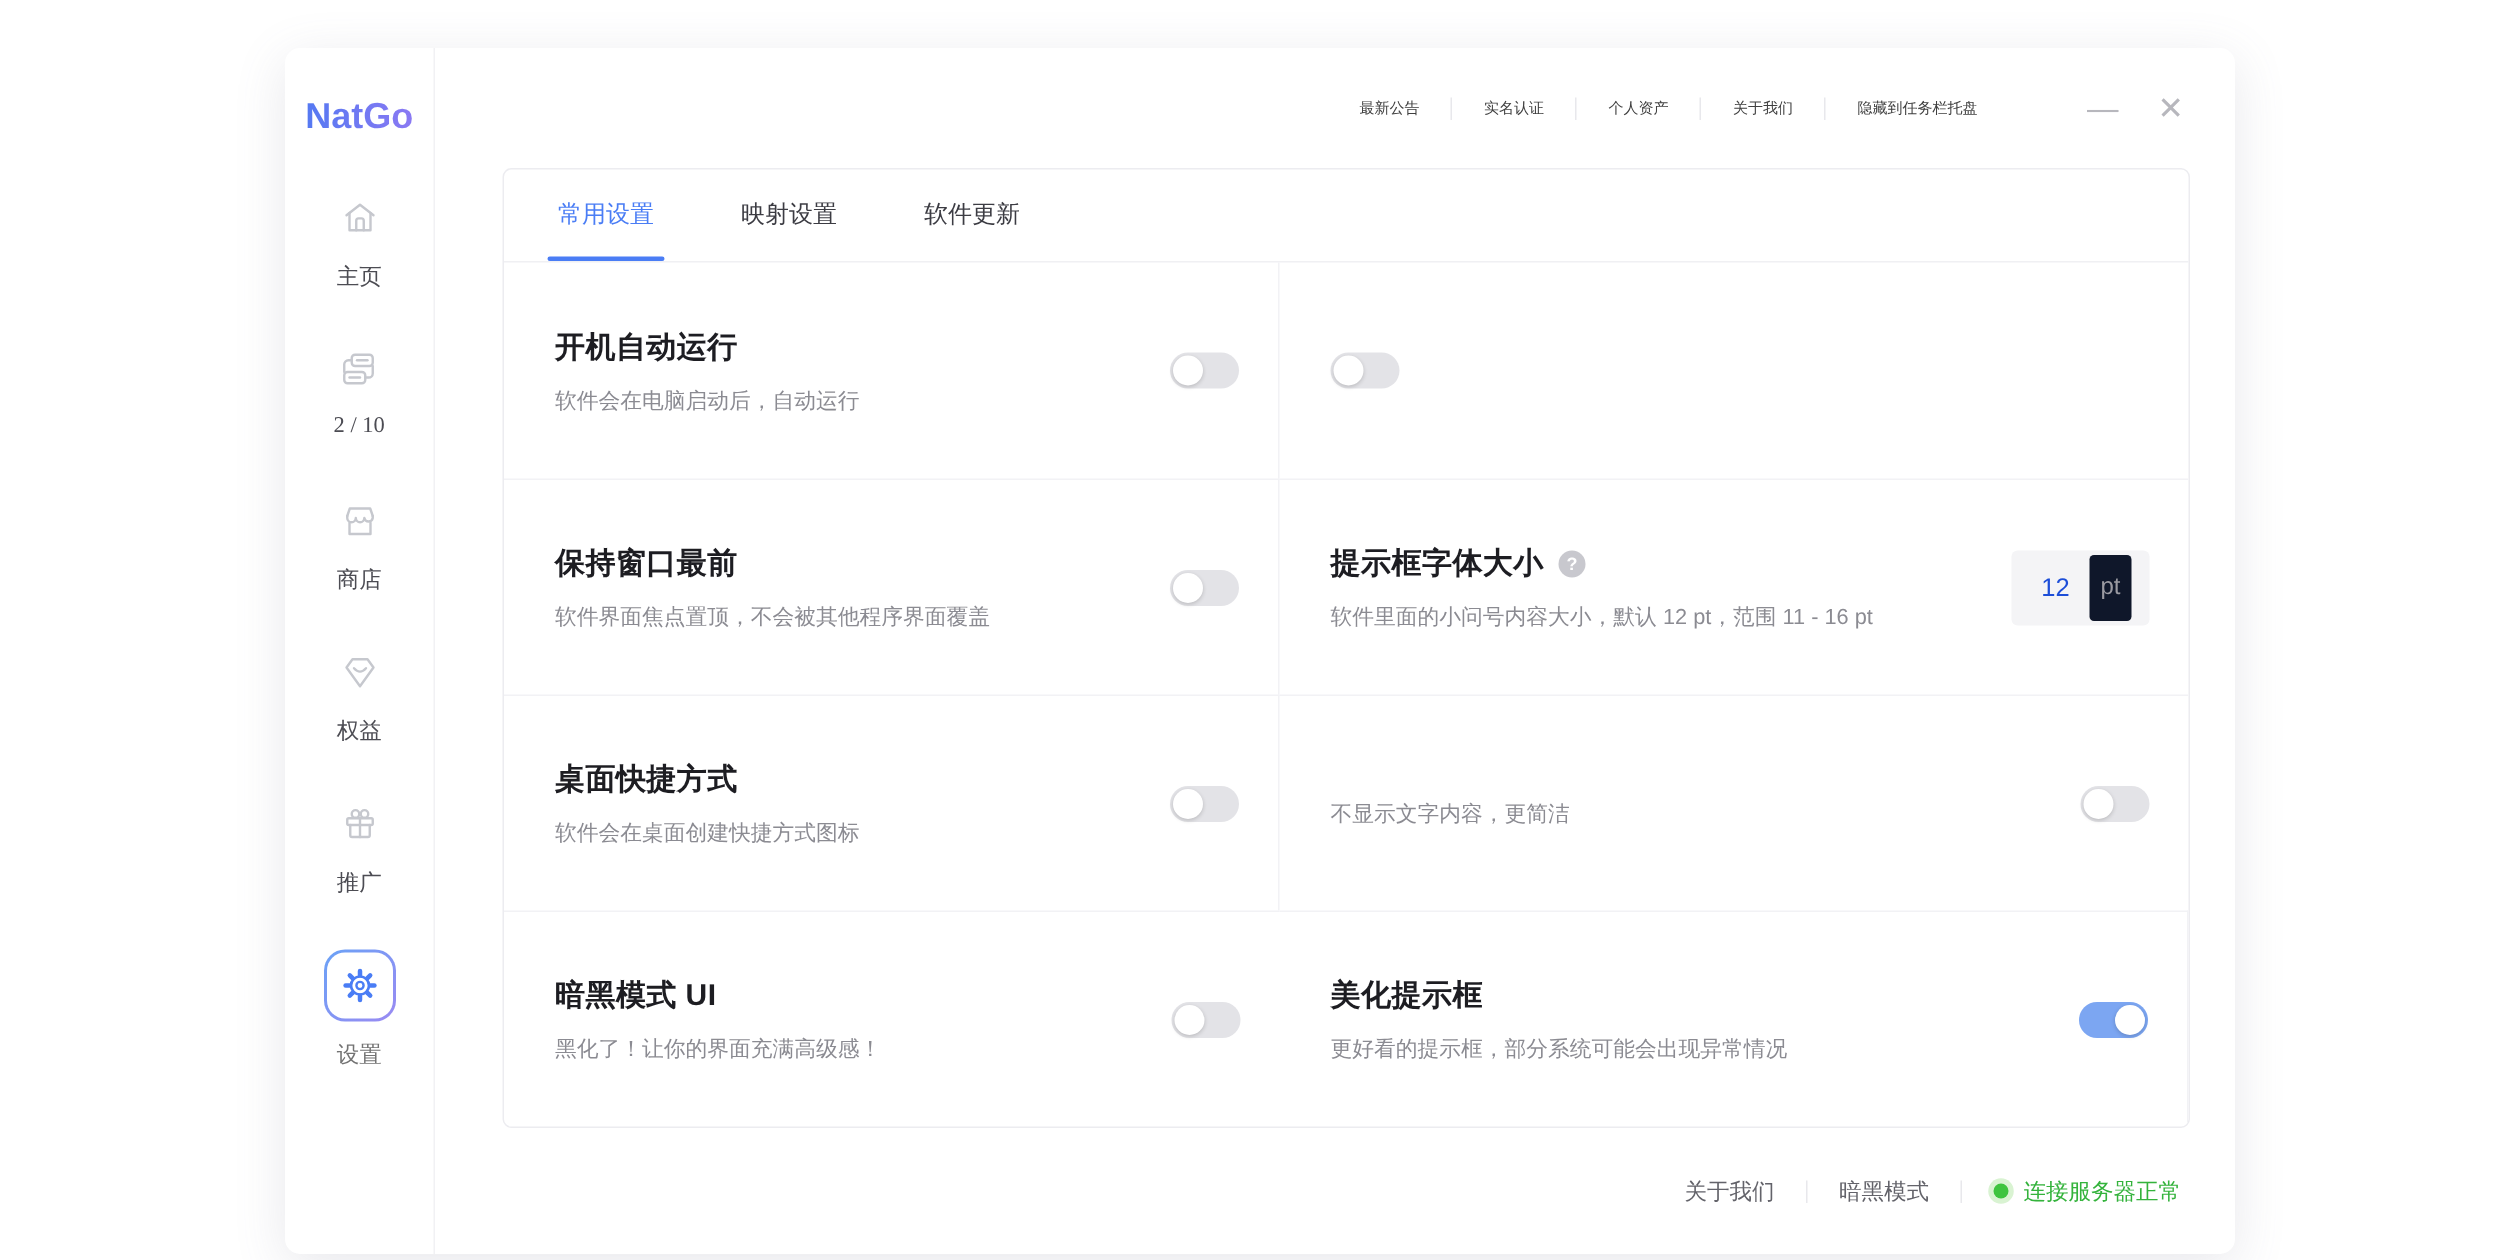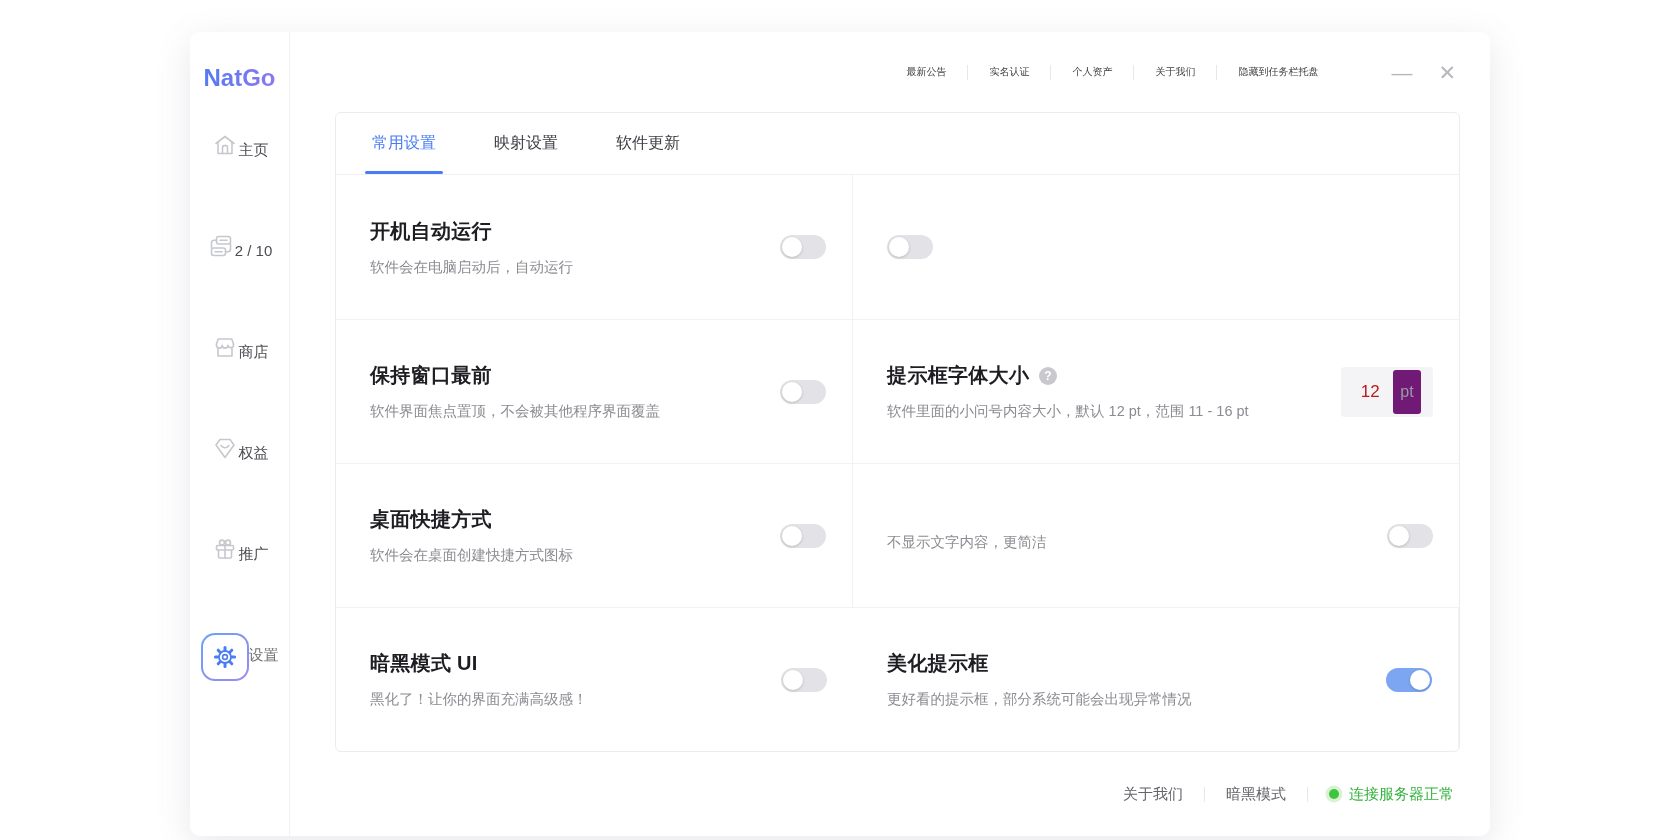--- a/index.html
+++ b/index.html
@@ -9,22 +9,22 @@
     background:#fff; border-radius:10px; box-shadow:0 8px 34px rgba(110,115,135,.16);
     display:flex; overflow:hidden; }
 
   
   .sidebar { width:100px; flex-shrink:0; border-right:1px solid #f1f1f4;
     display:flex; flex-direction:column; align-items:center; }
   .logo { margin-top:32px; font-size:24px; font-weight:700;
     background:linear-gradient(90deg,#5579f2,#8b79f3);
     -webkit-background-clip:text; background-clip:text; color:transparent; }
   .nav { margin-top:36px; display:flex; flex-direction:column; align-items:center; }
-  .nav-item { height:101px; display:flex; 
-    cursor:pointer; }
+  .nav-item { height:101px; display:flex; flex-direction:column; align-items:center;
+    cursor:pointer;font-family:Liberation Serif, serif; }
   .nav-icon { height:34px; display:flex; align-items:center; justify-content:center; }
   .nav-label { margin-top:13px; font-size:15px; color:#4c4c53; }
   .nav-item.active .nav-label { color:#737373; }
   .gear-wrap { width:48px; height:48px; border-radius:14px; padding:2px;
     background:linear-gradient(135deg,#6aa2f6,#9a8af2);
     display:flex; }
   .gear-inner { flex:1; background:#fff; border-radius:12px;
     display:flex; align-items:center; justify-content:center; }
 
   
@@ -64,22 +64,22 @@
     position:relative; flex-shrink:0; cursor:pointer; }
   .toggle::after { content:""; position:absolute; width:20px; height:20px;
     border-radius:50%; background:#fff; top:2px; left:2px;
     box-shadow:0 1px 3px rgba(0,0,0,.18); }
   .toggle.on { background:#7ca6f2; }
   .toggle.on::after { left:24px; }
 
   .numbox { width:92px; height:50px; background:#f4f4f6; border-radius:4px;
     display:flex; align-items:center; justify-content:center; flex-shrink:0; }
   .numbox input { width:34px; border:none; background:transparent; font-size:17px;
-    color:#b91c1c; text-align:center; font-family:inherit; outline:none; }
-  .unit { font-size:16px; color:#9a9aa1; background:#701a75; padding:13px 7px;
+    color:#1d4ed8; text-align:center; font-family:inherit; outline:none; }
+  .unit { font-size:16px; color:#9a9aa1; background:#0f172a; padding:13px 7px;
     border-radius:3px; margin-left:6px; }
 
   
   .footer { flex:1; display:flex; align-items:center; justify-content:flex-end;
     padding-right:36px; }
   .foot-link { font-size:15px; color:#63636a; margin:0 21px; cursor:pointer; }
   .status { display:flex; align-items:center; margin-left:21px; font-size:15px;
     color:#34b33c; }
   .status-dot { width:10px; height:10px; border-radius:50%; background:#3fc43f;
     box-shadow:0 0 0 3.5px #d9f3d2; margin-right:10px; }

